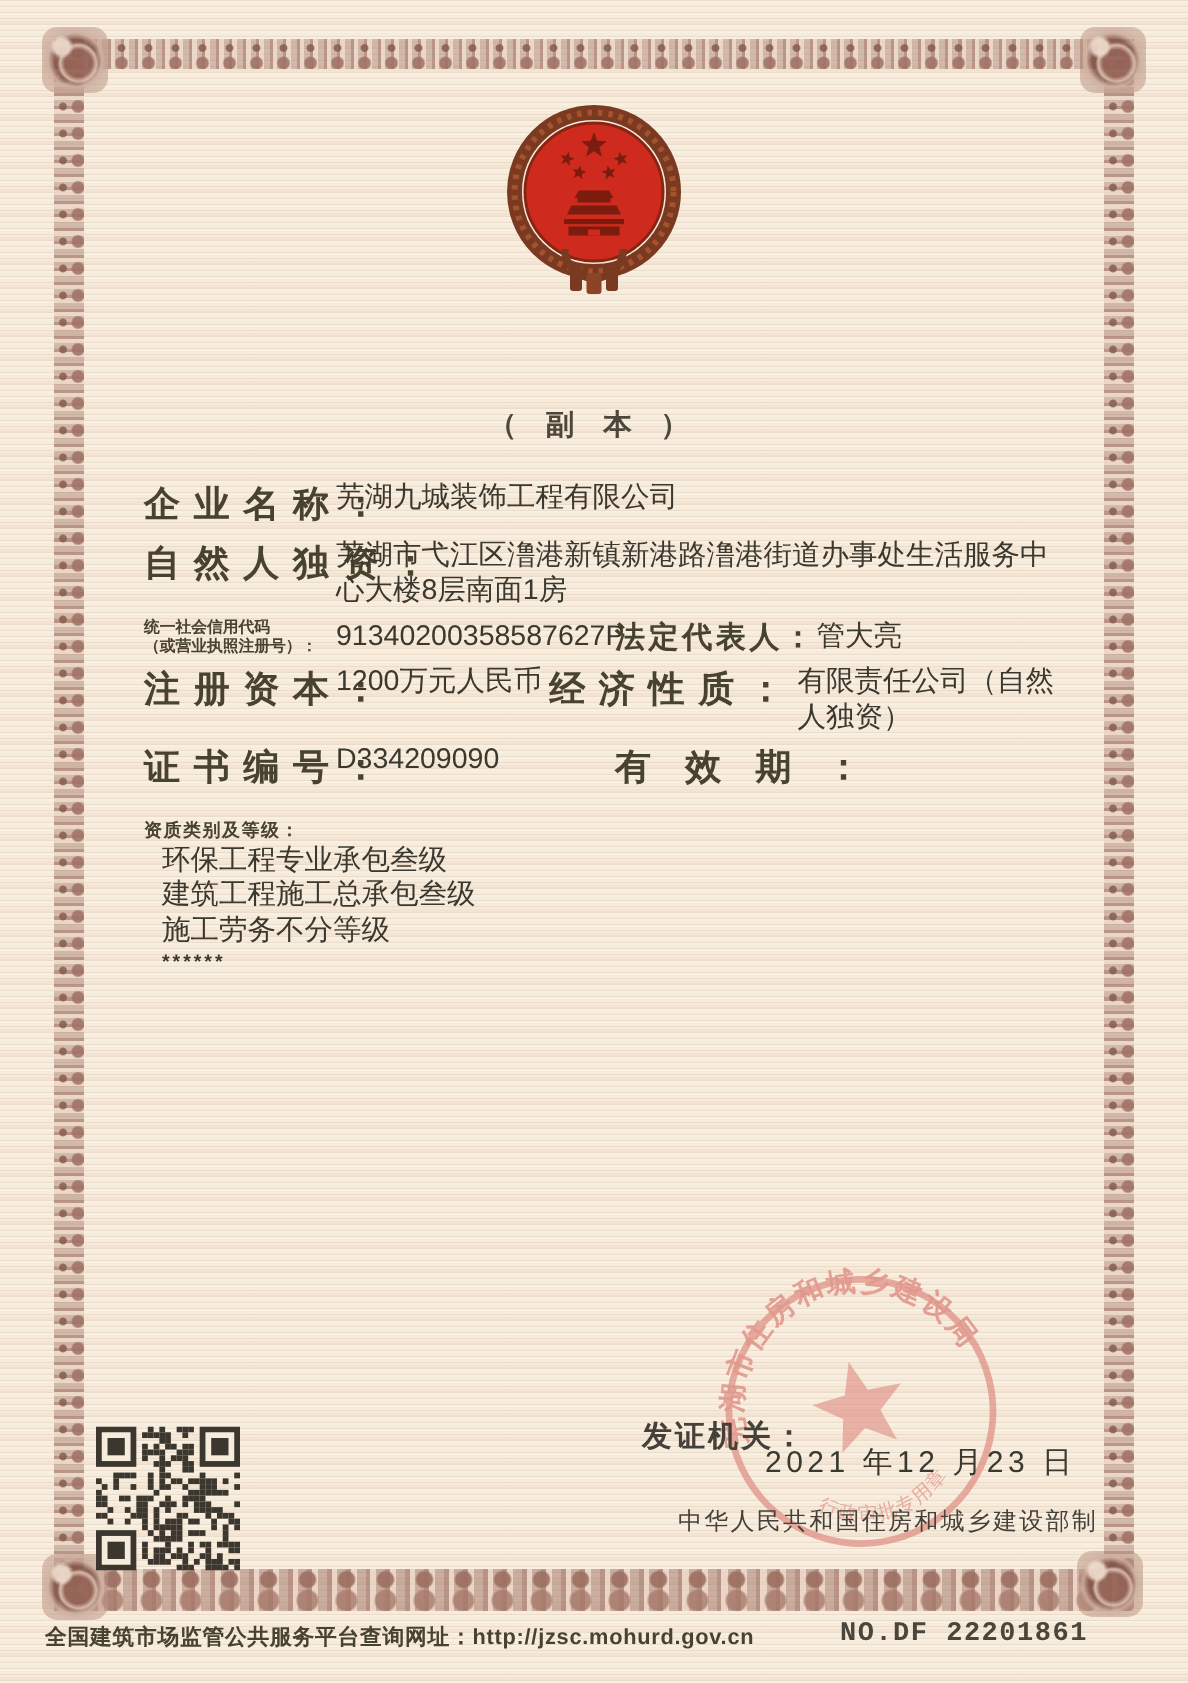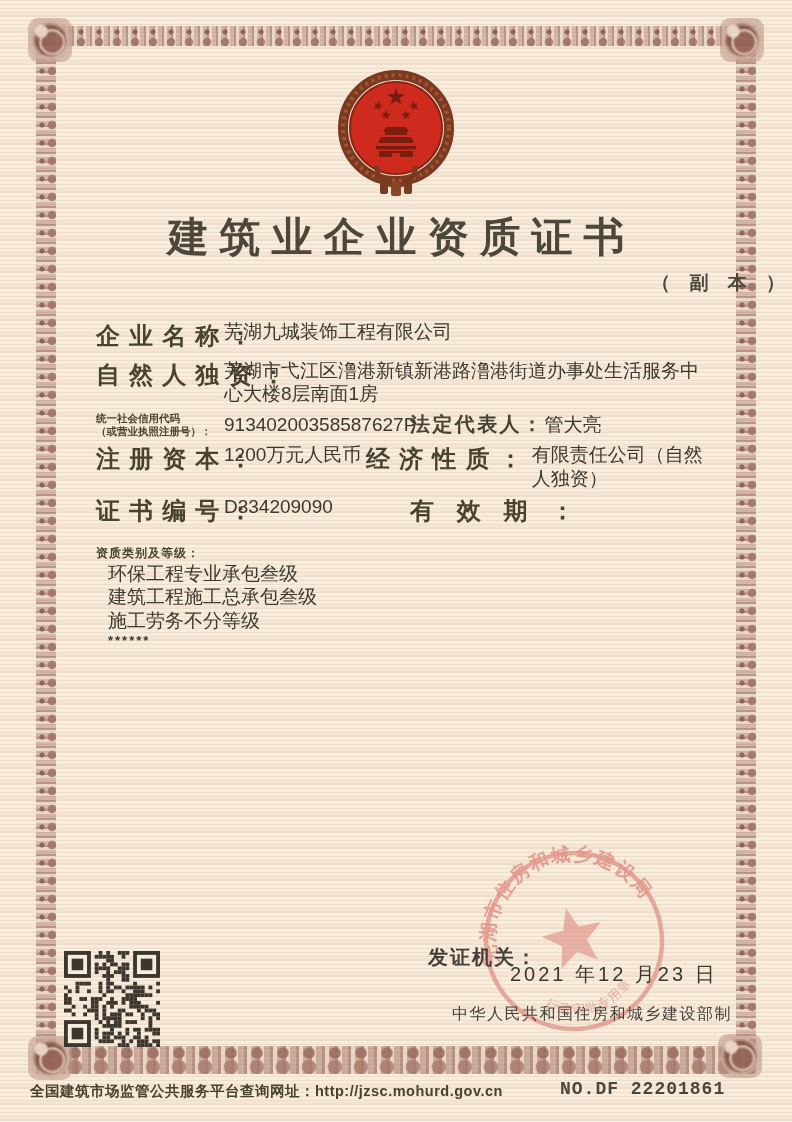--- a/index.html
+++ b/index.html
@@ -58,21 +58,21 @@
 
   
   #emblem{position:absolute;left:336px;top:70px;}
   #title{
     position:absolute;left:0;top:210px;width:792px;
     text-align:center;font-size:41px;font-weight:bold;color:#4c473a;
     letter-spacing:11px;text-indent:11px;
   }
   #subtitle{
     position:absolute;left:0;top:270px;width:792px;
-    text-align:right;font-size:19px;font-weight:bold;color:#4c473a;letter-spacing:7px;
+    text-align:center;font-size:19px;font-weight:bold;color:#4c473a;letter-spacing:7px;
   }
 
   
   #fields{position:absolute;left:96px;top:320px;width:616px;color:#3d3a31;}
   .row{display:flex;align-items:flex-start;}
   .lbl{font-weight:bold;color:#47432f;font-size:24px;letter-spacing:.38em;white-space:nowrap;flex:none;}
   .lbl-tight{font-weight:bold;color:#47432f;font-size:20px;letter-spacing:.12em;white-space:nowrap;flex:none;}
   .val{font-size:19px;color:#3b382f;line-height:1.22;}
   .w124{width:128px;}
   .smalllbl{width:128px;flex:none;font-weight:bold;color:#47432f;font-size:10.5px;line-height:1.25;letter-spacing:0;}
@@ -128,21 +128,20 @@
       <rect x="40" y="76" width="40" height="3.4" fill="#7c1c0f"></rect>
       <rect x="43" y="81" width="34" height="6" fill="#7c1c0f"></rect>
       <rect x="56" y="83" width="8" height="4" fill="#ce2a1d"></rect>
       <path d="M38,96 a22 22 0 0 0 44 0 l-5 0 a17 17 0 0 1 -34 0 Z" fill="#7a3a22"></path>
       <rect x="44" y="108" width="8" height="16" rx="2" fill="#7a3a22"></rect>
       <rect x="68" y="108" width="8" height="16" rx="2" fill="#7a3a22"></rect>
       <rect x="55" y="112" width="10" height="14" rx="2" fill="#8a4526"></rect>
     </svg>
   </div>
 
-  <div id="title">建筑业企业资质证书</div>
   <div id="subtitle">（ 副 本 ）</div>
 
   <div id="fields">
     <div class="row row-company">
       <span class="lbl w124">企业名称：</span>
       <span class="val">芜湖九城装饰工程有限公司</span>
     </div>
     <div class="row row-address">
       <span class="lbl w124">自然人独资：</span>
       <span class="val" style="width:482px;">芜湖市弋江区澛港新镇新港路澛港街道办事处生活服务中心大楼8层南面1房</span>

